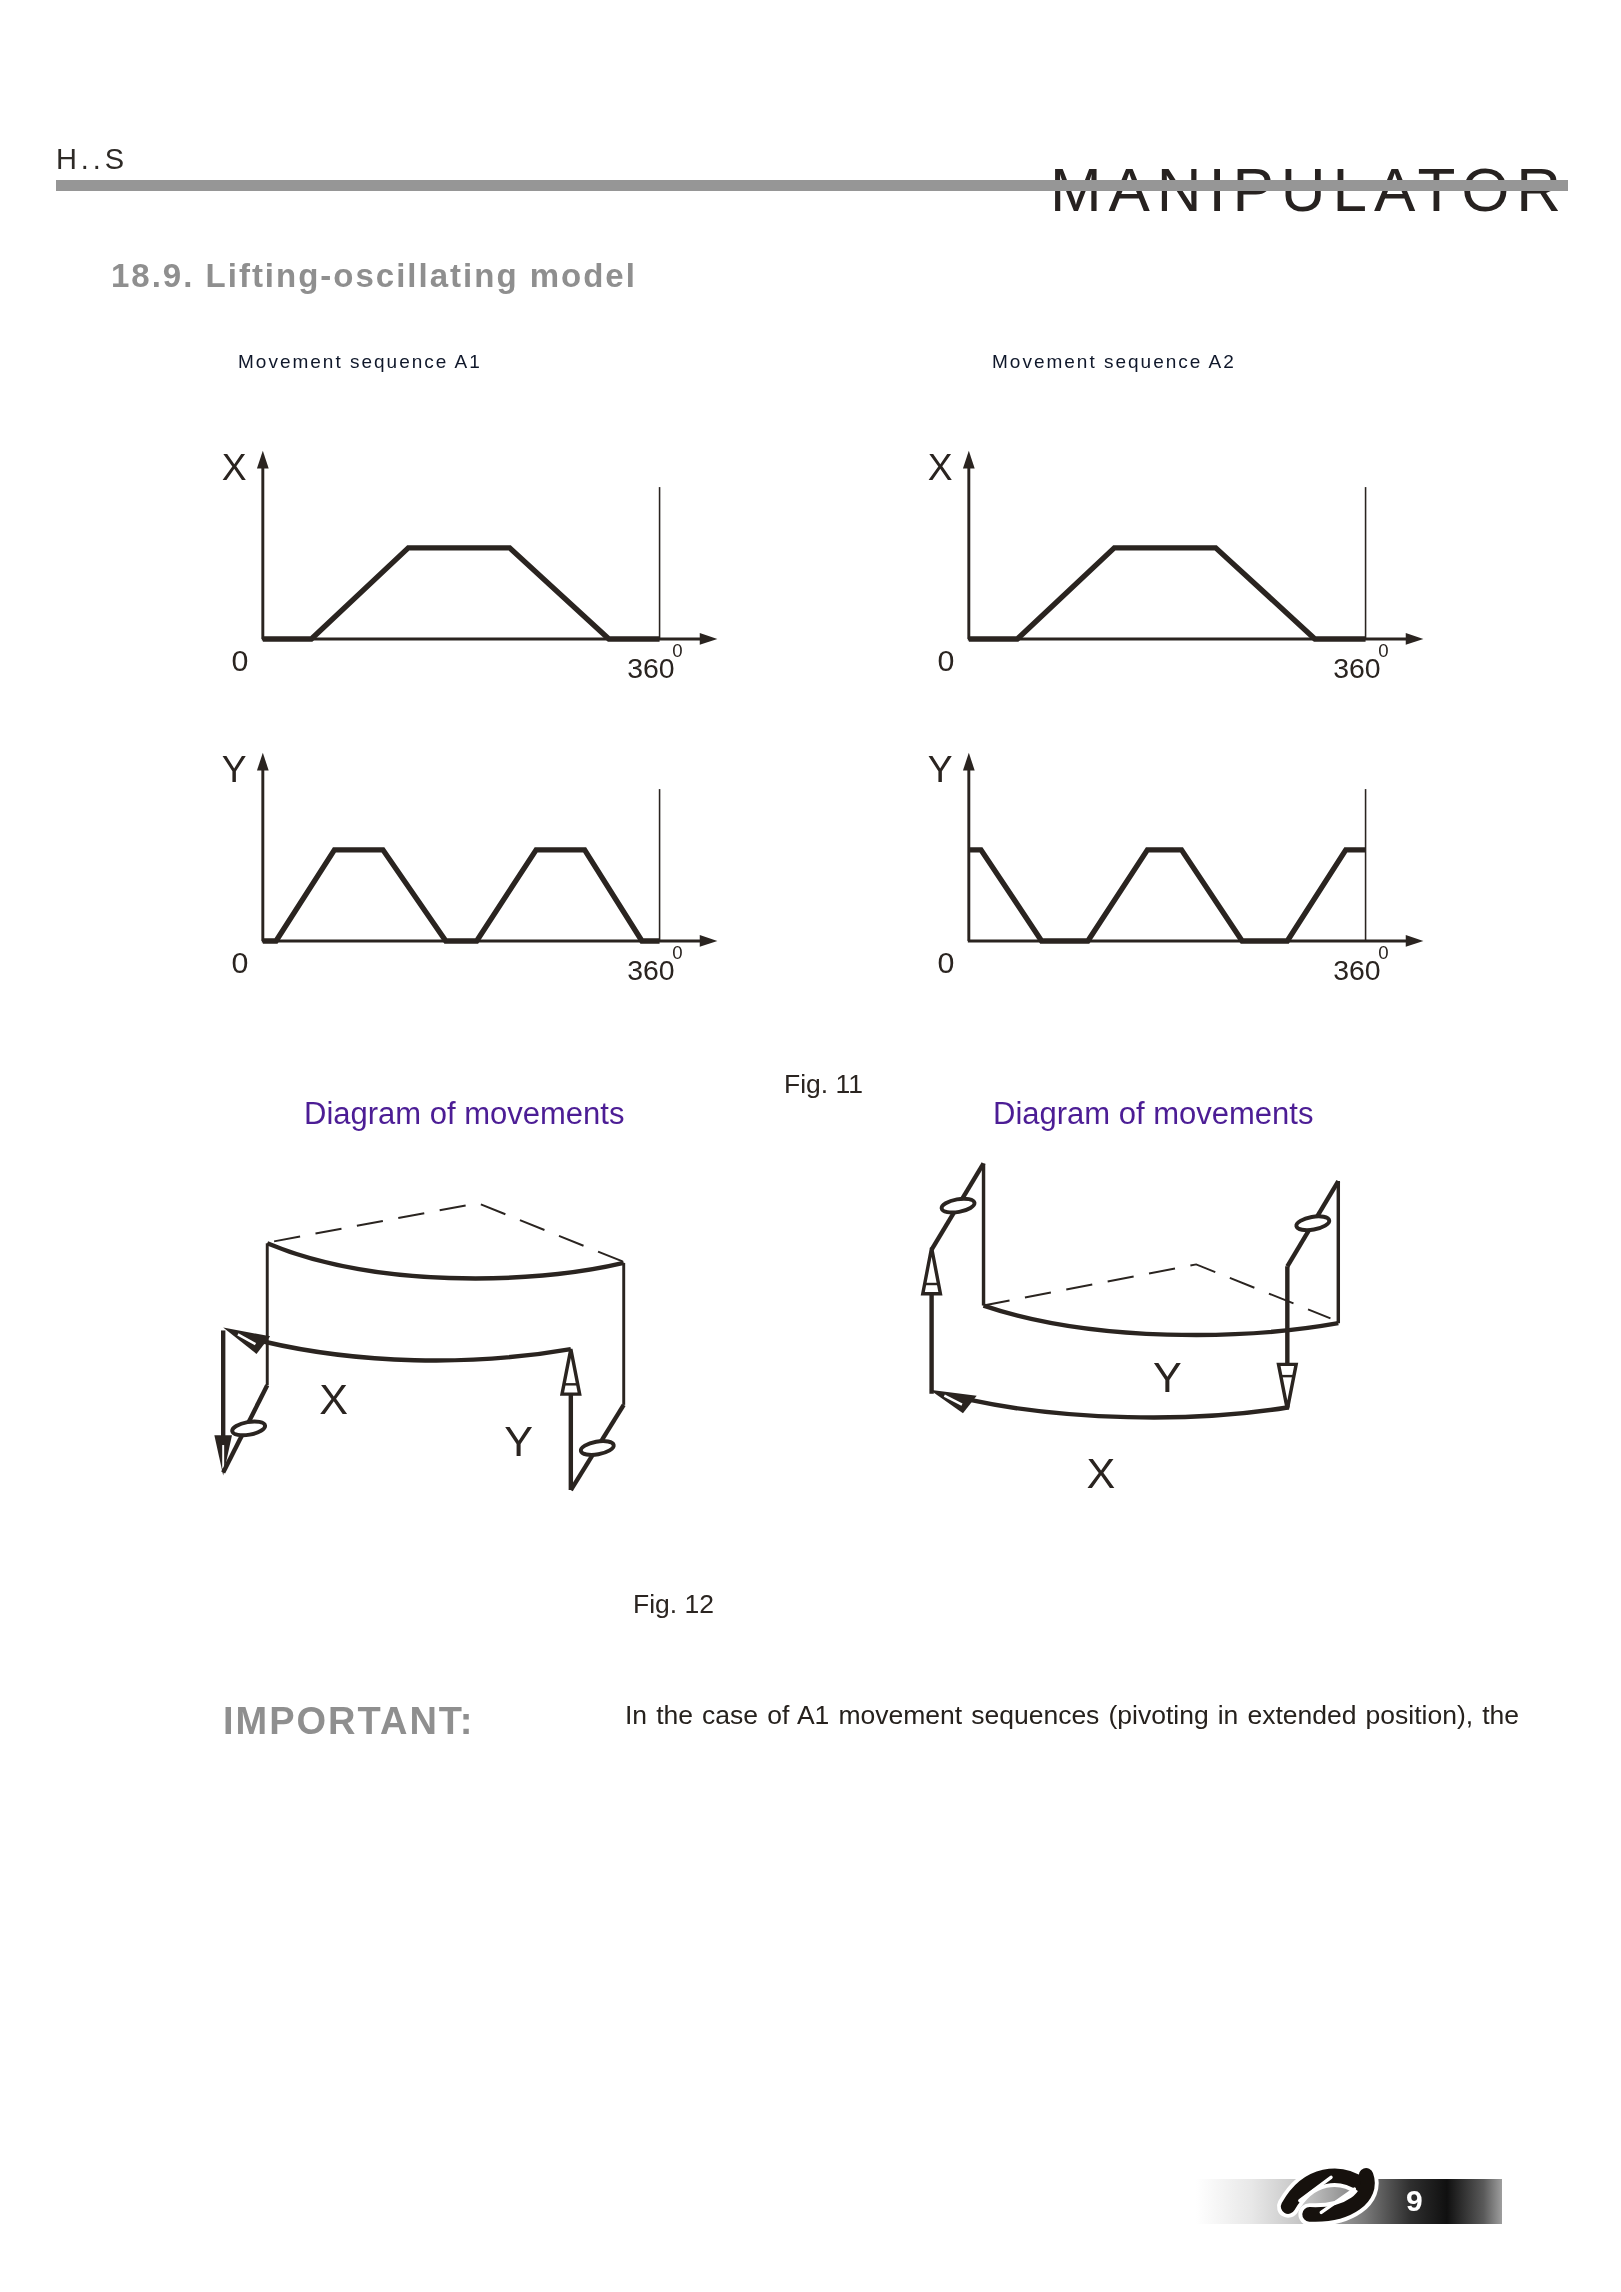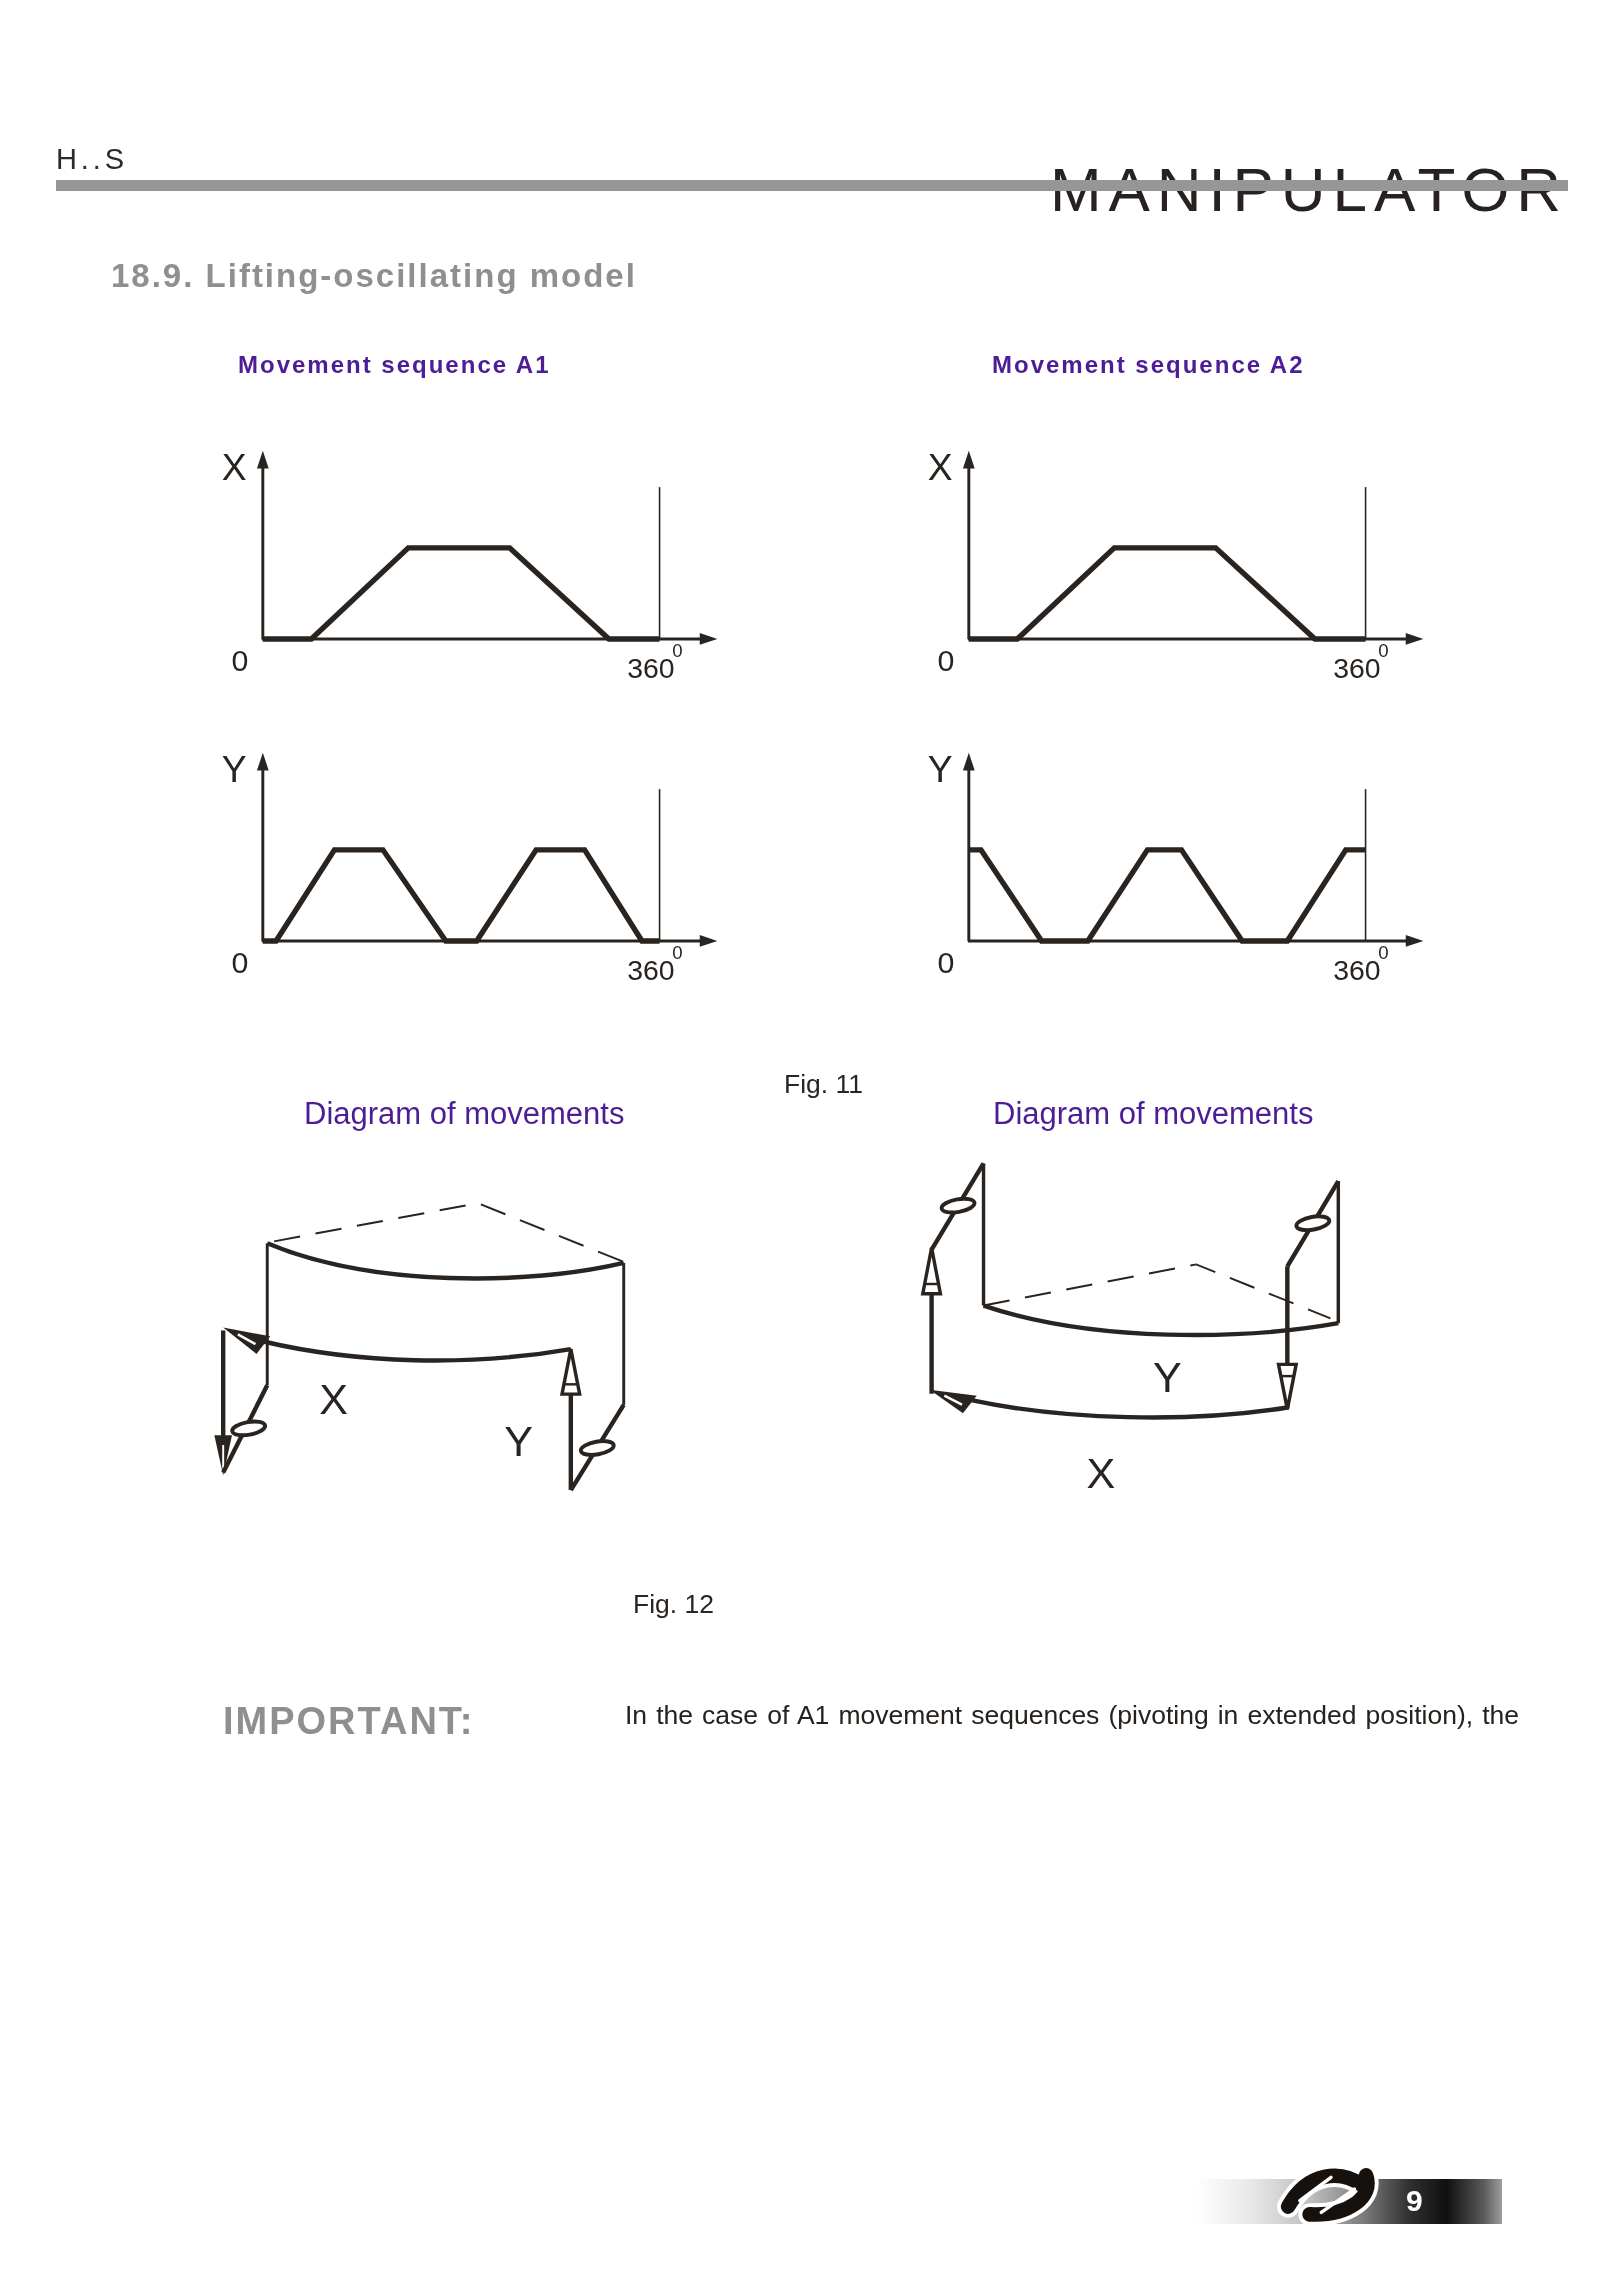--- a/index.html
+++ b/index.html
@@ -26,21 +26,21 @@
   .header-rule{
     left:56px;top:180px;width:1512px;height:10.8px;
     background:#969696;
   }
   
   .section-title{
     left:111px;top:257px;
     font-size:33px;font-weight:bold;letter-spacing:2px;color:#8f8f8f;
   }
   .col-header{
-    font-size:24px;font-weight:bold;letter-spacing:2px;color:#4c1d95;
+    font-size:19px;font-weight:normal;letter-spacing:2px;color:#0f172a;
     top:351px;
   }
   .col-a1{left:238px;}
   .col-a2{left:992px;}
   
   .fig-caption{font-size:26.5px;color:#2b2521;margin-top:48px;}
   .diagram-caption{font-size:31px;color:#4c1d95;}
   
   svg text{font-family:"Liberation Sans",sans-serif;fill:#2a2420;}
   .chart{width:529px;height:265px;}

